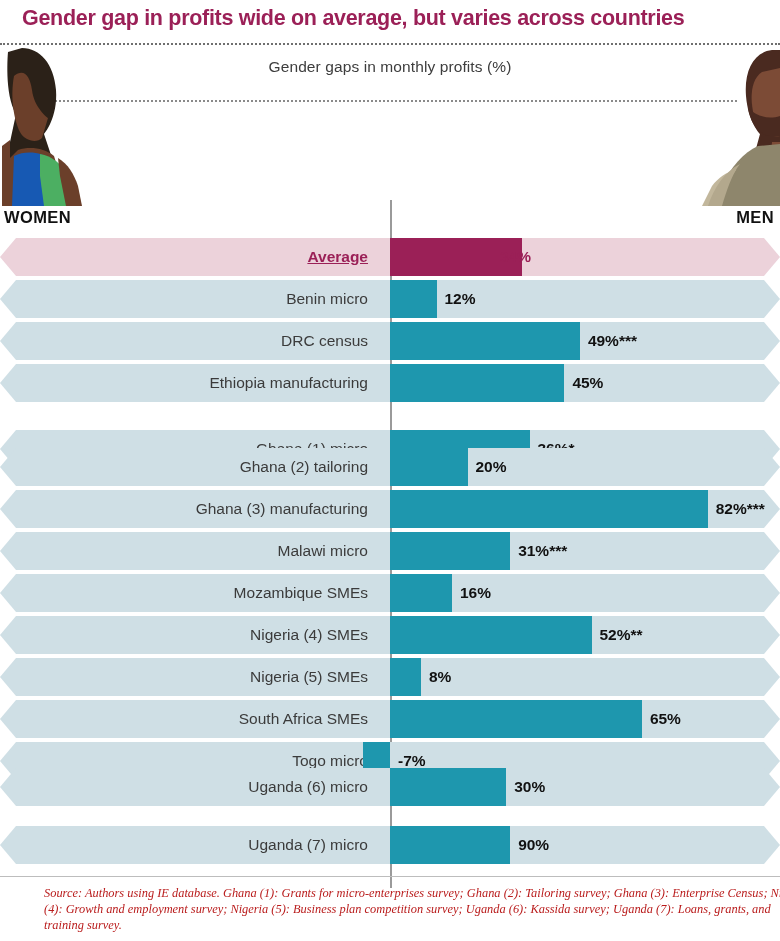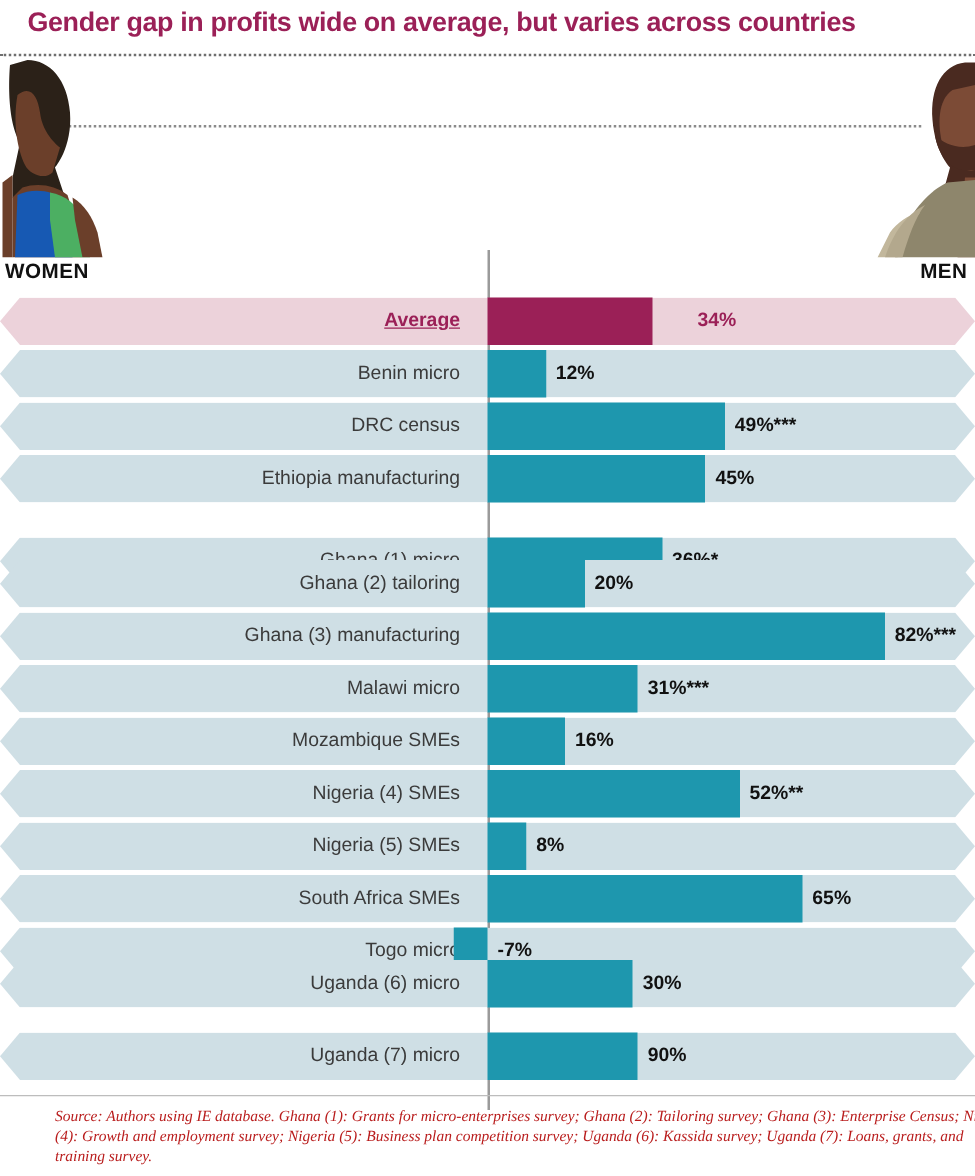--- a/index.html
+++ b/index.html
@@ -146,20 +146,21 @@
   }
 </style>
 </head>
 <body>
 
 <div id="page">
 
   <div class="title">Gender gap in profits wide on average, but varies across countries</div>
   <div class="rule-top"></div>
 
+  <div class="subtitle">Gender gaps in monthly profits (%)</div>
   <div class="rule-sub"></div>
 
   <div class="person person-woman">
     <svg width="112" height="160" viewBox="0 0 112 160" xmlns="http://www.w3.org/2000/svg">
       <path d="M10 0 L10 160 L0 160 L0 0 Z" fill="#ffffff"></path>
       <path d="M8 6 C8 6 4 48 16 68 L10 96 L10 112 L52 112 L44 88 C44 88 58 72 56 44 C54 18 40 2 22 2 Z" fill="#2b2118"></path>
       <path d="M14 30 C10 52 14 74 20 86 C24 94 36 98 42 92 L48 72 C48 72 34 62 32 44 C30 30 24 22 14 30 Z" fill="#6b3f2a"></path>
       <path d="M10 94 L10 160 L2 160 L2 100 Z" fill="#6b3f2a"></path>
       <path d="M18 104 C30 100 44 102 54 110 L66 148 L66 160 L10 160 L10 112 Z" fill="#6b3f2a"></path>
       <path d="M14 110 C26 104 42 106 52 114 L58 160 L12 160 Z" fill="#1759B3"></path>
@@ -183,21 +184,21 @@
   <div class="side-label label-women">WOMEN</div>
   <div class="side-label label-men">MEN</div>
 
   <div class="chart">
     <div class="axis-line"></div>
     <div id="rows-host">
         <div class="row average" style="top: 0px;">
           <div class="band"></div>
           <div class="row-label">Average</div>
           <div class="bar" style="left: 390px; width: 131.75px;"></div>
-          <div class="bar-value" style="left: 558px;">34%</div>
+          <div class="bar-value" style="left: 500px;">34%</div>
         </div>
         <div class="row" style="top: 42px;">
           <div class="band"></div>
           <div class="row-label">Benin micro</div>
           <div class="bar" style="left: 390px; width: 46.5px;"></div>
           <div class="bar-value" style="left: 444.5px;">12%</div>
         </div>
         <div class="row" style="top: 84px;">
           <div class="band"></div>
           <div class="row-label">DRC census</div>

